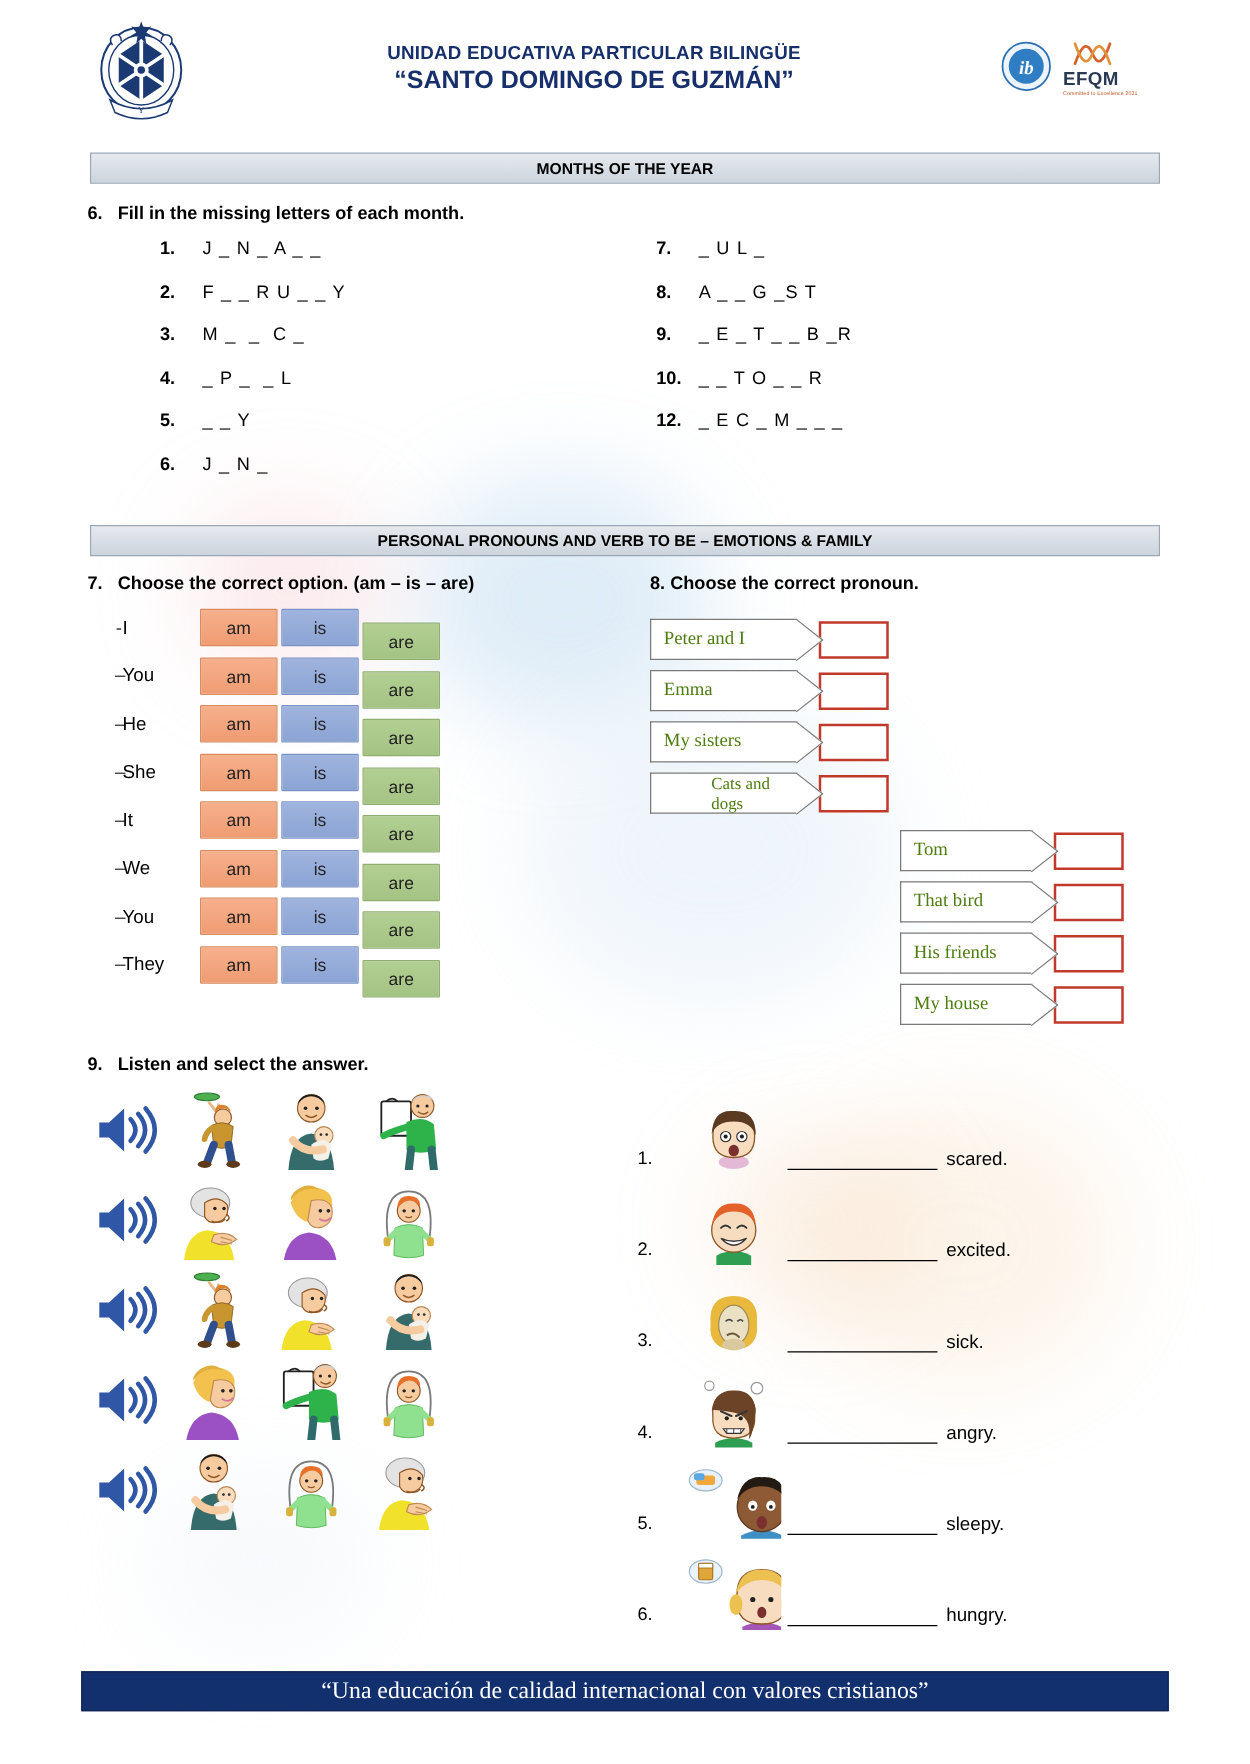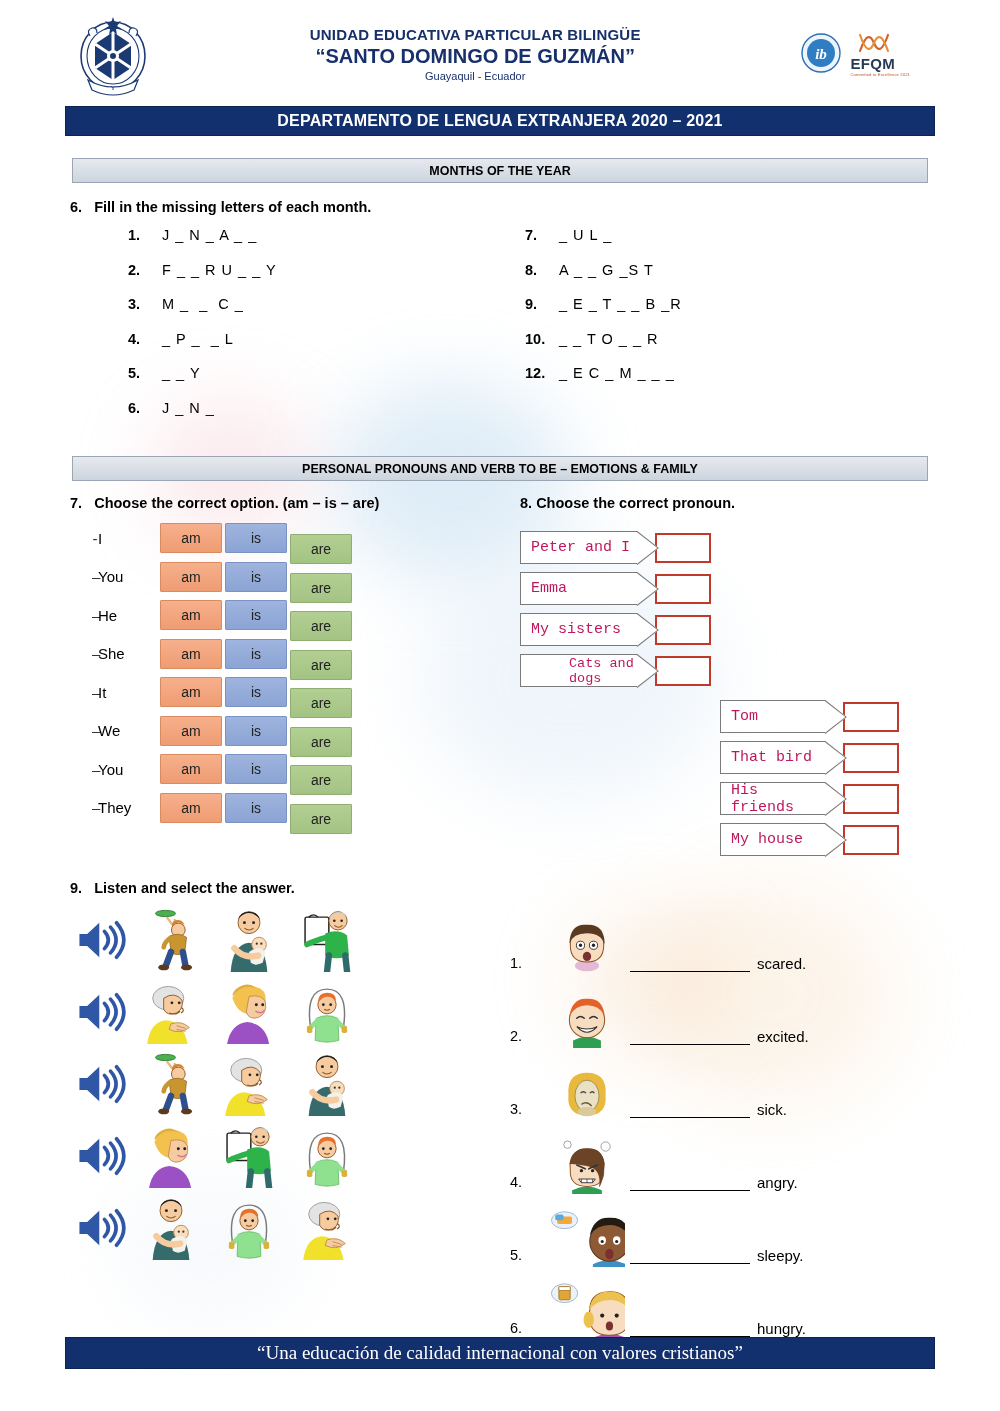--- a/index.html
+++ b/index.html
@@ -91,22 +91,22 @@
   .opt.are { background: linear-gradient(#b3cf93, #a3c383); border: 1px solid #8fae70; margin-top: 22px; }
 
   
   #ex8 .q-title { margin-left: 10px; }
   .arrow-group { position: relative; }
   .arrow-item { display: flex; align-items: center; height: 41px; }
   .arrow-box {
     position: relative; height: 33px;
     background: #fff; border: 1px solid #7a7a7a; border-right: none;
     display: flex; align-items: center; padding-left: 10px;
-    font-family: Liberation Mono, monospace;
-    font-size: 15px; color: #be185d;
+    font-family: Liberation Serif, serif;
+    font-size: 15px; color: #4d7c0f;
   }
   .arrow-tip {
     width: 0; height: 0;
     border-top: 17px solid transparent;
     border-bottom: 17px solid transparent;
     border-left: 22px solid #fff;
     position: relative; margin-left: -1px;
   }
   .arrow-tip::before, .arrow-tip::after {
     content: ""; position: absolute; background: #7a7a7a;
@@ -181,21 +181,20 @@
         <path d="M60 22 q4 -6 -2 -8 q-5 -1 -5 5" fill="#fff" stroke="#1b3a73" stroke-width="1.2"></path>
         <path d="M12 66 q25 14 50 0 l-4 10 q-21 10 -42 0 Z" fill="#fff" stroke="#1b3a73" stroke-width="1.2"></path>
         <text x="37" y="76" font-size="7" fill="#1b3a73" text-anchor="middle" font-family="Liberation Serif, serif">Y</text>
         <text x="37" y="42" font-size="0" fill="none">crest</text>
       </svg>
     </div>
 
     <div class="header-text">
       <div class="h-line1">UNIDAD EDUCATIVA PARTICULAR BILINGÜE</div>
       <div class="h-line2">“SANTO DOMINGO DE GUZMÁN”</div>
-      <div class="h-line3">Guayaquil - Ecuador</div>
     </div>
 
     <div class="logos">
       <div>
         <svg width="42" height="42" viewBox="0 0 42 42">
           <circle cx="21" cy="21" r="19" fill="#eef4fb" stroke="#2a6fb5" stroke-width="1.4"></circle>
           <circle cx="21" cy="21" r="14" fill="#2f7ec4"></circle>
           <text x="21" y="27" font-size="15" fill="#fff" text-anchor="middle" font-family="Liberation Serif, serif" font-style="italic" font-weight="bold">ib</text>
         </svg>
       </div>
@@ -203,21 +202,20 @@
         <svg class="efqm-mark" viewBox="0 0 36 22">
           <path d="M4 19 C10 2 14 2 18 11 C22 20 26 20 32 3" fill="none" stroke="#d4622a" stroke-width="2.2" stroke-linecap="round"></path>
           <path d="M4 3 C10 20 14 20 18 11 C22 2 26 2 32 19" fill="none" stroke="#e2913c" stroke-width="2.2" stroke-linecap="round"></path>
         </svg>
         <div class="efqm-name">EFQM</div>
         <div class="efqm-sub">Committed to Excellence 2021</div>
       </div>
     </div>
   </div>
 
-  <div class="bar-dark">DEPARTAMENTO DE LENGUA EXTRANJERA  2020 – 2021</div>
 
   <div class="bar-grey">MONTHS OF THE YEAR</div>
 
   <div class="content" id="ex6">
     <div class="q-title">
       <span>6.</span>
       &nbsp;&nbsp;<span>Fill in the missing letters of each month.</span>
     </div>
     <div class="months-cols">
       <div class="months-col left">

